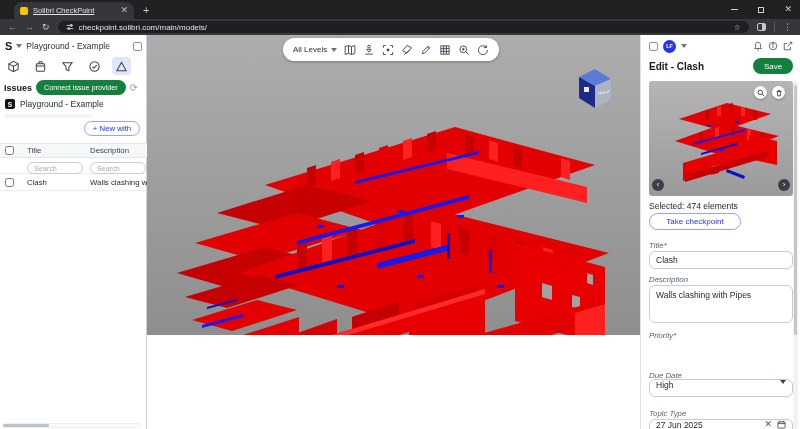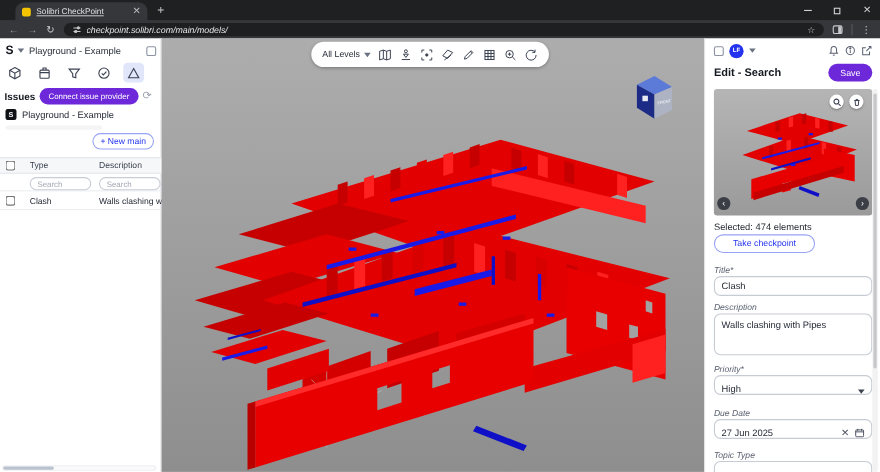--- a/index.html
+++ b/index.html
@@ -16,21 +16,21 @@
   .newtab { position:absolute; left:143px; top:4px; font-size:11px; color:#C3C6C9; line-height:12px; }
   .wincontrols { position:absolute; right:8px; top:0; height:19px; display:flex; align-items:center; gap:20px; }
   .win-min { width:7px; height:1px; background:#D0D2D5; }
   .win-max { width:6px; height:6px; border:1px solid #D0D2D5; }
   .win-close { font-size:9px; color:#D0D2D5; line-height:9px; }
 
   .addressbar { position:absolute; top:19px; left:0; width:800px; height:16px; background:#35373B; display:flex; align-items:center; padding:0 8px; gap:8px; }
   .nav-glyph { font-size:9px; color:#9AA0A6; line-height:10px; }
   .nav-glyph.lit { color:#CFD1D4; }
   .omnibox { flex:1; height:12px; background:#1D1F21; border-radius:7px; display:flex; align-items:center; padding:0 8px; gap:5px; }
-  .url-text { font-size:8px; color:#E3E5E8; flex:1; white-space:nowrap; overflow:hidden;font-style:italic; }
+  .url-text { font-size:8px; color:#E3E5E8; flex:1; white-space:nowrap; overflow:hidden; }
   .star { font-size:8px; color:#CFD1D4; }
   .sidepanel-ic { width:9px; height:8px; border:1px solid #C7C9CC; border-radius:2px; position:relative; }
   .sidepanel-ic::after { content:""; position:absolute; right:0; top:0; width:3px; height:6px; background:#C7C9CC; }
   .chrome-div { width:1px; height:10px; background:#55585C; }
   .kebab { font-size:9px; color:#C7C9CC; }
 
   
   .sidebar { position:absolute; top:35px; left:0; width:147px; height:394px; background:#fff; border-right:1px solid #CFCFD4; }
   .sb-head { position:absolute; top:3px; left:0; width:147px; height:16px; display:flex; align-items:center; padding:0 5px; gap:4px; }
   .sb-logo { font-size:11px; font-weight:bold; color:#15181F; }
@@ -38,21 +38,21 @@
   .sb-model { font-size:8.5px; color:#2A2F3A; flex:1; white-space:nowrap; overflow:hidden; }
   .panel-ic { width:9px; height:9px; border:1.2px solid #8B93A0; border-radius:2px; flex:0 0 auto; }
 
   .sb-icons { position:absolute; top:22px; left:4px; display:flex; gap:8px; }
   .sbi { width:19px; height:18px; display:flex; align-items:center; justify-content:center; border-radius:4px; color:#3A4150; }
   .sbi.active { background:#E1E6FB; }
   .sbi svg { width:13px; height:13px; }
 
   .sb-issues { position:absolute; top:45px; left:0; width:147px; display:flex; align-items:center; padding:0 4px; gap:4px; }
   .issues-label { font-size:9px; font-weight:bold; color:#15181F; }
-  .btn-primary { background:#6d28d9; color:#fff; border:none; border-radius:8px; font-family:inherit; }
+  .btn-primary { background:#15803d; color:#fff; border:none; border-radius:8px; font-family:inherit; }
   .connect-btn { height:15px; font-size:7.2px; padding:0 8px; flex:0 0 auto; }
   .refresh { font-size:10px; color:#9AA1AC; line-height:10px; }
 
   .sb-group { position:absolute; top:64px; left:5px; display:flex; align-items:center; gap:5px; }
   .s-square { width:10px; height:10px; background:#0F1115; color:#fff; border-radius:2px; font-size:6.5px; font-weight:bold; display:flex; align-items:center; justify-content:center; }
   .group-title { font-size:8.5px; color:#1F2430; }
   .faint-line { position:absolute; top:79px; left:5px; width:88px; height:4px; background:#F4F4F6; border-radius:2px; }
 
   .btn-outline { background:#fff; color:#2433EE; border:1px solid #97A3F4; border-radius:9px; font-family:inherit; }
   .newissue-btn { position:absolute; top:86px; left:84px; width:56px; height:15px; font-size:7.8px; }
@@ -66,21 +66,21 @@
   .col-desc { flex:1; padding-left:4px; overflow:hidden; }
   .th { font-size:7.8px; color:#3C4350; white-space:nowrap; }
   .td { font-size:7.8px; color:#1F2430; white-space:nowrap; }
   .search-inp { width:56px; height:12px; border:1px solid #C8CDD5; border-radius:7px; font-size:7.2px; color:#4B5260; padding:0 6px; font-family:inherit; outline:none; }
   .search-inp::placeholder { color:#A3A9B4; }
   .row-cb { width:9px; height:9px; accent-color:#2433EE; }
   .hscroll { position:absolute; top:388px; left:2px; width:140px; height:5px; background:#FAFAFC; border:1px solid #EFEFF2; border-radius:3px; }
   .hscroll-thumb { position:absolute; top:0; left:0; width:46px; height:3px; background:#B9C2CF; border-radius:3px; }
 
   
-  .viewer { position:absolute; top:35px; left:147px; width:493px; height:394px; background:linear-gradient(180deg,#ADADAD 0%,#9C9C9C 55%,#8E8E8E 100%); overflow:hidden; }
+  .viewer { position:absolute; top:35px; left:147px; width:493px; height:300px; background:linear-gradient(180deg,#ADADAD 0%,#9C9C9C 55%,#8E8E8E 100%); overflow:hidden; }
   .model-svg { position:absolute; top:0; left:0; width:493px; height:394px; }
   .vtoolbar { position:absolute; top:3px; left:136px; width:216px; height:23px; background:#fff; border-radius:12px; box-shadow:0 1px 3px rgba(0,0,0,.28); display:flex; align-items:center; padding:0 10px; gap:7px; }
   .levels { font-size:8px; color:#272C38; white-space:nowrap; display:flex; align-items:center; gap:4px; }
   .tbi { width:14px; height:14px; display:flex; align-items:center; justify-content:center; color:#3A4150; }
   .tbi svg { width:12px; height:12px; }
   .navcube { position:absolute; top:32px; right:27px; width:36px; height:42px; }
 
   
   .rpanel { position:absolute; top:35px; left:640px; width:160px; height:394px; background:#fff; border-left:1px solid #E2E2E6; }
   .rp-head { position:absolute; top:3px; left:0; width:160px; height:16px; display:flex; align-items:center; padding:0 8px; gap:5px; }
@@ -94,21 +94,21 @@
   .thumb { position:absolute; top:46px; left:8px; width:144px; height:115px; border-radius:3px; background:linear-gradient(180deg,#B5B5B5,#9A9A9A); overflow:hidden; }
   .circle-btn { position:absolute; width:13px; height:13px; border-radius:50%; background:#fff; box-shadow:0 1px 2px rgba(0,0,0,.3); display:flex; align-items:center; justify-content:center; color:#3A4150; }
   .circle-btn svg { width:8px; height:8px; }
   .nav-circle { position:absolute; width:12px; height:12px; border-radius:50%; background:rgba(42,46,54,.85); color:#fff; font-size:8px; line-height:11px; text-align:center; }
 
   .sel-text { position:absolute; top:166px; left:8px; font-size:8.5px; color:#23272F; }
   .shot-btn { position:absolute; top:178px; left:8px; width:92px; height:17px; font-size:8px; }
 
   .flabel { position:absolute; left:8px; font-size:7.8px; color:#5A6170;font-style:italic; }
   .field { position:absolute; left:8px; width:144px; height:18px; border:1px solid #C7CCD4; border-radius:6px; font-size:8.5px; color:#1F2430; padding:0 6px; font-family:inherit; outline:none; background:#fff; }
-  .field-div { display:flex; align-items:flex-end; }
+  .field-div { display:flex; align-items:flex-start;margin-top:38px; }
   textarea.field { height:38px; padding-top:4px; resize:none; }
   .caret { margin-left:auto; width:0; height:0; border-left:3.5px solid transparent; border-right:3.5px solid transparent; border-top:4px solid #3C4350; }
   .date-ic { margin-left:auto; display:flex; gap:5px; align-items:center; color:#4B5260; }
   .date-ic svg { width:9px; height:9px; }
   .clear-x { font-size:9px; color:#4B5260; line-height:9px; }
 
   .vscroll { position:absolute; top:46px; right:2px; width:5px; height:348px; background:#F2F2F3; border-radius:3px; }
   .vscroll-thumb { position:absolute; top:4px; left:1px; width:3px; height:250px; background:#C7C7CA; border-radius:3px; }
 </style>
 </head>
@@ -190,28 +190,28 @@
     <div class="sb-issues">
       <span class="issues-label">Issues</span>
       <button class="btn-primary connect-btn">Connect issue provider</button>
       <span class="refresh">⟳</span>
     </div>
     <div class="sb-group">
       <span class="s-square">S</span>
       <span class="group-title">Playground - Example</span>
     </div>
     <div class="faint-line"></div>
-    <button class="btn-outline newissue-btn">+ New main</button>
+    <button class="btn-outline newissue-btn">+ New with</button>
 
     <div class="sb-table">
       <div class="tbl-header">
         <span class="col-cb">
             <input type="checkbox" class="row-cb" style="">
           </span>
-        <span class="col-title th">Type</span>
+        <span class="col-title th">Title</span>
         <span class="col-desc th">Description</span>
       </div>
       <div class="tbl-search">
         <span class="col-cb"></span>
         <span class="col-title"><input class="search-inp" placeholder="Search" style=""></span>
         <span class="col-desc"><input class="search-inp" placeholder="Search" style=""></span>
       </div>
       <div class="tbl-row">
         <span class="col-cb">
             <input type="checkbox" class="row-cb" style="">
@@ -385,21 +385,21 @@
             <circle cx="6" cy="3.6" r="0.6" fill="currentColor"></circle>
           </svg>
         </span>
       <span class="hicon">
           <svg viewBox="0 0 12 12" fill="none" stroke="currentColor" stroke-width="1.1">
             <path d="M8,1.5 10.5,1.5 10.5,4 M10.5,1.5 5.5,6.5 M9,7 9,10.5 1.5,10.5 1.5,3 5,3"></path>
           </svg>
         </span>
     </div>
     <div class="rp-titlerow">
-      <span class="rp-title">Edit - Search</span>
+      <span class="rp-title">Edit - Clash</span>
       <button class="btn-primary save-btn">Save</button>
     </div>
 
     <div class="thumb">
       <svg viewBox="0 0 144 115" width="144" height="115">
         <polygon points="30,38 78,22 122,33 74,50" fill="#E30000"></polygon>
         <g>
           <polygon points="56,30 60,29 60,38 56,39" fill="#C60000"></polygon>
           <polygon points="68,26 72,25 72,34 68,35" fill="#FF2020"></polygon>
           <polygon points="80,23 84,22 84,31 80,32" fill="#C60000"></polygon>

